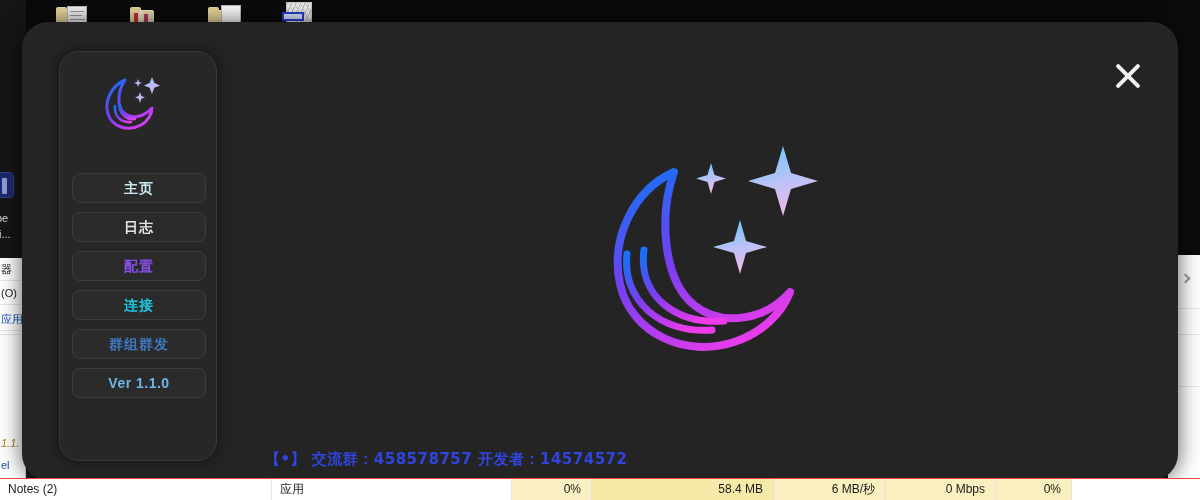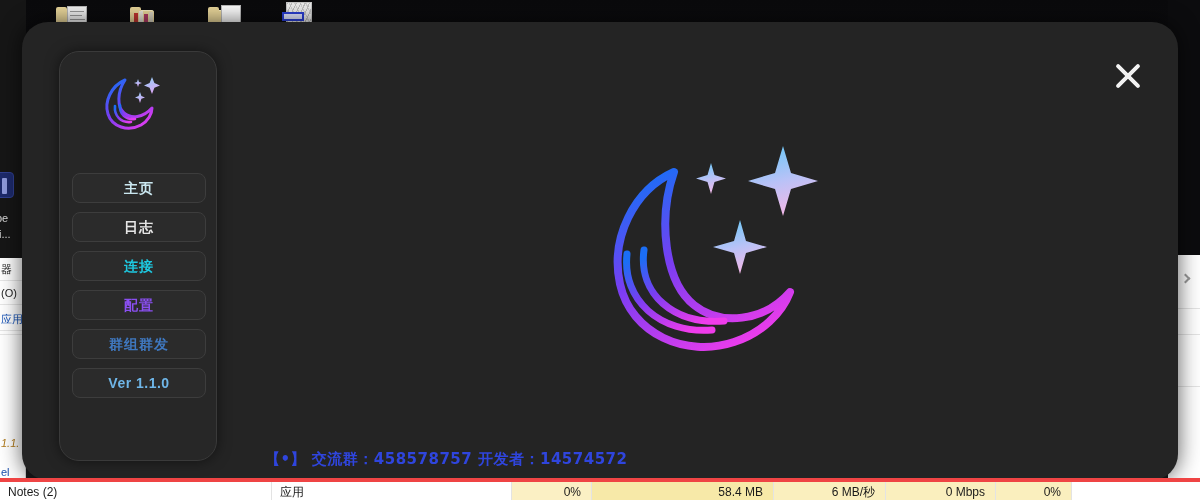--- a/index.html
+++ b/index.html
@@ -88,21 +88,21 @@
     transform:rotate(45deg);
   }
   .right-dark-strip{
     position:absolute; left:1168px; top:0; width:32px; height:255px;
     background:#0c0c0e;
   }
 
   
   .taskbar{
     position:absolute; left:0; top:478px; width:1200px; height:22px;
-    background:#ffffff; border-top:4px solid #ef4444;
+    background:#ffffff; border-top:1px solid #ef4444;
     font-size:12px; color:#1a1a1a;
   }
   .tb-cell{
     position:absolute; top:0; height:21px; line-height:21px;
     border-right:1px solid #e3e3e3;
     white-space:nowrap; overflow:hidden;
   }
   .tb-left{ padding-left:8px; text-align:left; }
   .tb-center{ text-align:left; }
   .tb-right{ text-align:right; padding-right:10px; }
@@ -209,21 +209,21 @@
   <div class="ls-txt" style="top:212px;">be</div>
   <div class="ls-txt" style="top:228px;">ti...</div>
 
   <div class="left-white"></div>
   <div class="lw-row" style="top:258px;">器</div>
   <div class="lw-row" style="top:282px;">(O)</div>
   <div class="lw-row" style="top:308px; color:#1350b5;">应用度</div>
   <div class="lw-row" style="top:334px;"></div>
   <div class="lw-row" style="top:382px; border:0;"></div>
   <div class="lw-row" style="top:432px; border:0; color:#b07a1c;font-style:italic;">1.1.</div>
-  <div class="lw-row" style="top:454px; border:0; color:#1a4fb0;margin-top:7px;">el</div>
+  <div class="lw-row" style="top:454px; border:0; color:#1a4fb0;">el</div>
 
   <div class="right-dark-strip"></div>
   <div class="right-white">
     <div class="rw-chev"></div>
     <div class="rw-sep" style="top:53px;"></div>
     <div class="rw-sep" style="top:79px;"></div>
     <div class="rw-sep" style="top:131px;"></div>
   </div>
 
   <div class="modal">
@@ -253,22 +253,22 @@
           <path d="M27 33 C26 42 33 48 42 47" fill="none" stroke="url(#gsm)" stroke-width="2.6" stroke-linecap="round"></path>
           <path d="M59 5 L61.4 11 L67 13.4 L61.4 15.8 L59 22 L56.6 15.8 L51 13.4 L56.6 11 Z" fill="url(#gsm2)"></path>
           <path d="M47 20 L48.4 24 L52 25.4 L48.4 26.8 L47 31 L45.6 26.8 L42 25.4 L45.6 24 Z" fill="url(#gsm2)"></path>
           <path d="M45 7 L46 10 L49 11 L46 12 L45 15 L44 12 L41 11 L44 10 Z" fill="url(#gsm2)"></path>
         </svg>
       </div>
 
       <div class="nav">
         <div class="nav-btn" style="color:#c9e6ef;">主页</div>
         <div class="nav-btn" style="color:#e5e5e5;">日志</div>
+        <div class="nav-btn" style="color:#8a4ff0;">配置</div>
         <div class="nav-btn" style="color:#1ec8e0;">连接</div>
-        <div class="nav-btn" style="color:#8a4ff0;">配置</div>
         <div class="nav-btn" style="color:#3f78c0;">群组群发</div>
         <div class="nav-btn ver" style="color:#6fb6e8;">Ver 1.1.0</div>
       </div>
     </div>
 
     <div class="center-logo">
       <svg width="280" height="260" viewBox="0 0 280 260" xmlns="http://www.w3.org/2000/svg">
         <defs>
           <linearGradient id="gbig" x1="0.2" y1="0" x2="0.75" y2="1">
             <stop offset="0" stop-color="#1b6ef5"></stop>

